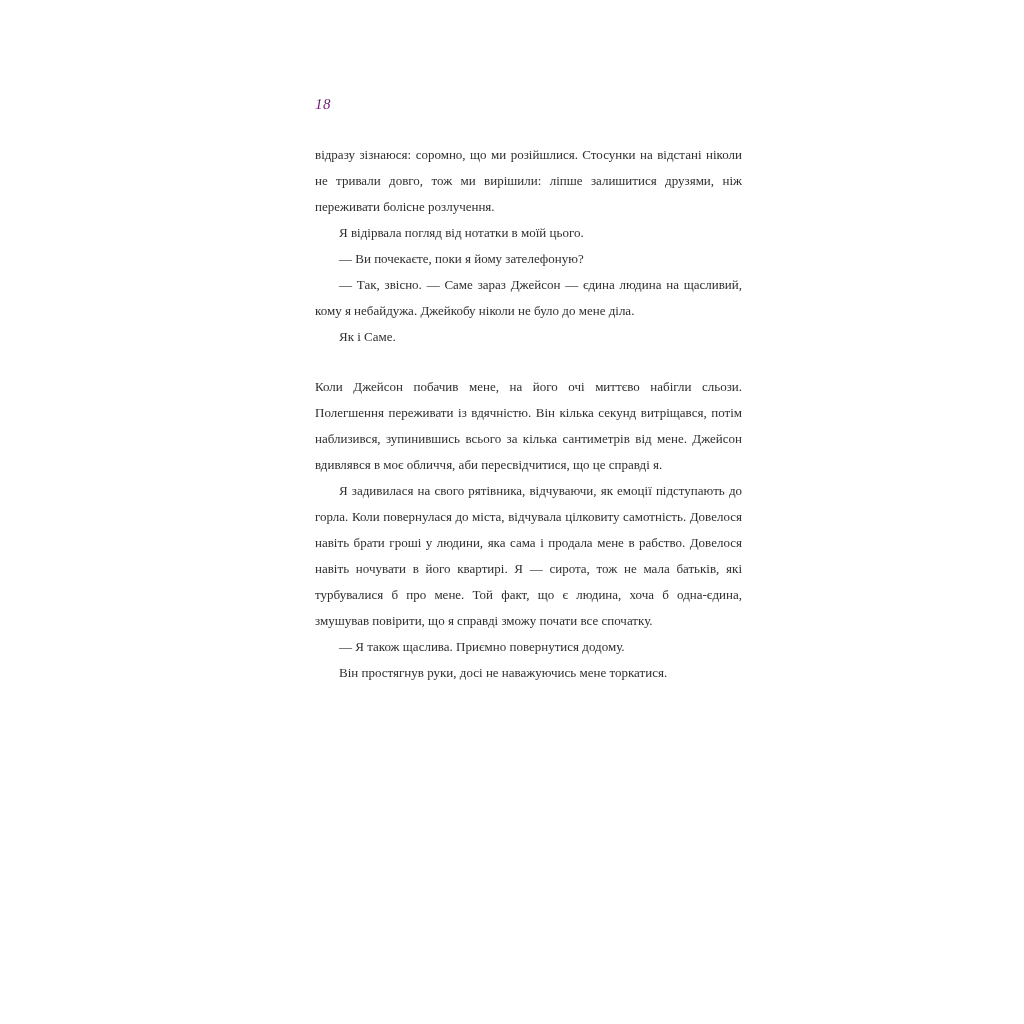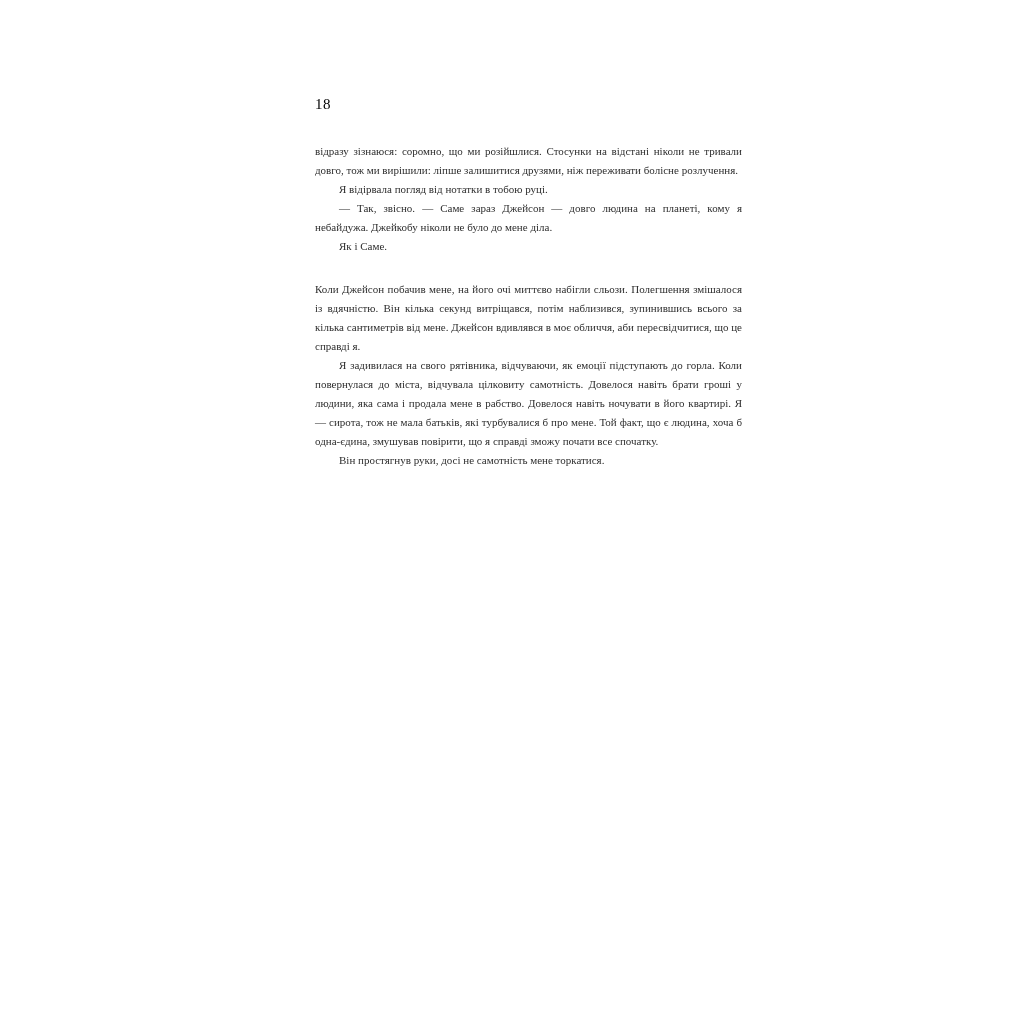--- a/index.html
+++ b/index.html
@@ -15,29 +15,30 @@
     font-family: "Liberation Serif", "DejaVu Serif", serif;
     color: #2e2e2e;
     overflow: hidden;
   }
   .page-number {
     position: absolute;
     left: 315px;
     top: 96px;
     font-size: 15px;
     letter-spacing: 0.5px;
-    color: #000000;
+    color: #701a75;
+    font-style: italic;
   }
   .text-block {
     position: absolute;
     left: 315px;
     top: 142px;
     width: 427px;
-    font-size: 11px;
-    line-height: 19px;
+    font-size: 13px;
+    line-height: 26px;
     text-align: justify;
     color: #2e2e2e;
   }
   .para {
     margin: 0;
     padding: 0;
     text-indent: 24px;
   }
   .para.noindent {
     text-indent: 0;
@@ -48,20 +49,22 @@
   }
 </style>
 </head>
 <body>
 
 <div class="page">
   <div class="page-number">18</div>
 
   <div class="text-block">
     <p class="para noindent">відразу зізнаюся: соромно, що ми розійшлися. Стосунки на відстані ніколи не тривали довго, тож ми вирішили: ліпше залишитися друзями, ніж переживати болісне розлучення.</p>
-    <p class="para">Я відірвала погляд від нотатки в тобою руці.</p>
-    <p class="para">— Так, звісно. — Саме зараз Джейсон — довго людина на планеті, кому я небайдужа. Джейкобу ніколи не було до мене діла.</p>
+    <p class="para">Я відірвала погляд від нотатки в моїй цього.</p>
+    <p class="para">— Ви почекаєте, поки я йому зателефоную?</p>
+    <p class="para">— Так, звісно. — Саме зараз Джейсон — єдина людина на щасливий, кому я небайдужа. Джейкобу ніколи не було до мене діла.</p>
     <p class="para">Як і Саме.</p>
-    <p class="para section-start">Коли Джейсон побачив мене, на його очі миттєво набігли сльози. Полегшення змішалося із вдячністю. Він кілька секунд витріщався, потім наблизився, зупинившись всього за кілька сантиметрів від мене. Джейсон вдивлявся в моє обличчя, аби пересвідчитися, що це справді я.</p>
+    <p class="para section-start">Коли Джейсон побачив мене, на його очі миттєво набігли сльози. Полегшення переживати із вдячністю. Він кілька секунд витріщався, потім наблизився, зупинившись всього за кілька сантиметрів від мене. Джейсон вдивлявся в моє обличчя, аби пересвідчитися, що це справді я.</p>
     <p class="para">Я задивилася на свого рятівника, відчуваючи, як емоції підступають до горла. Коли повернулася до міста, відчувала цілковиту самотність. Довелося навіть брати гроші у людини, яка сама і продала мене в рабство. Довелося навіть ночувати в його квартирі. Я — сирота, тож не мала батьків, які турбувалися б про мене. Той факт, що є людина, хоча б одна-єдина, змушував повірити, що я справді зможу почати все спочатку.</p>
-    <p class="para">Він простягнув руки, досі не самотність мене торкатися.</p>
+    <p class="para">— Я також щаслива. Приємно повернутися додому.</p>
+    <p class="para">Він простягнув руки, досі не наважуючись мене торкатися.</p>
   </div>
 </div>
 
 </body></html>

